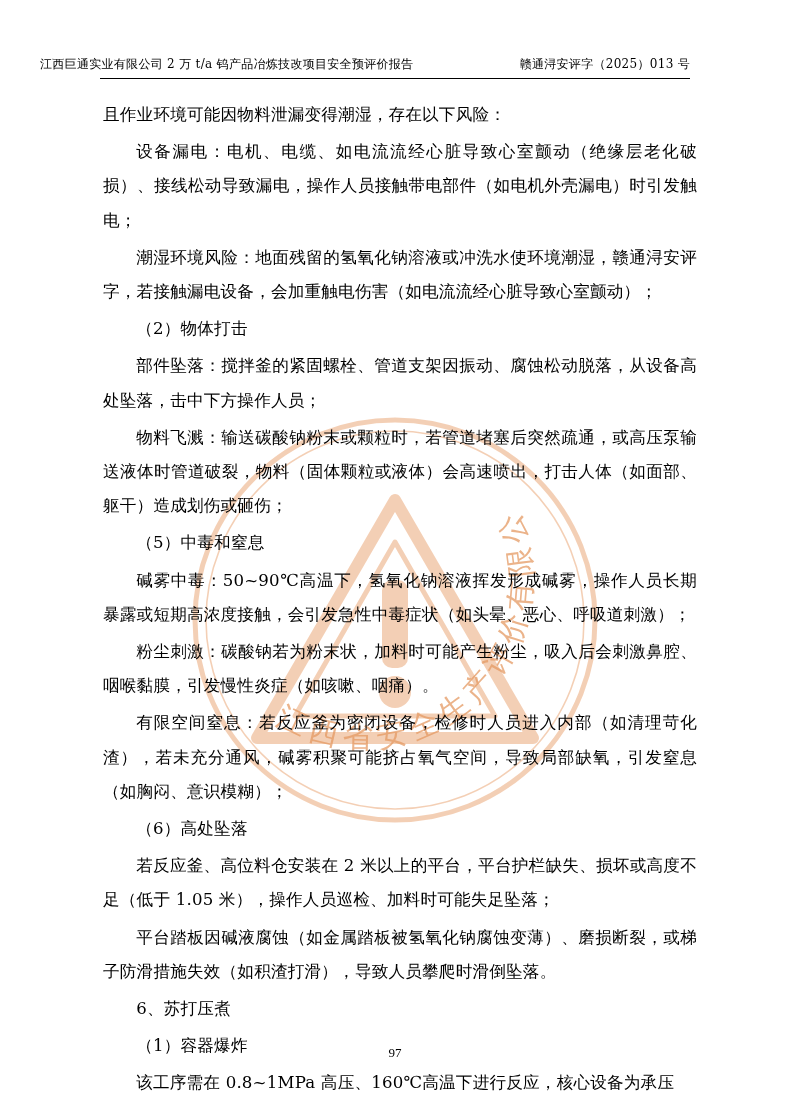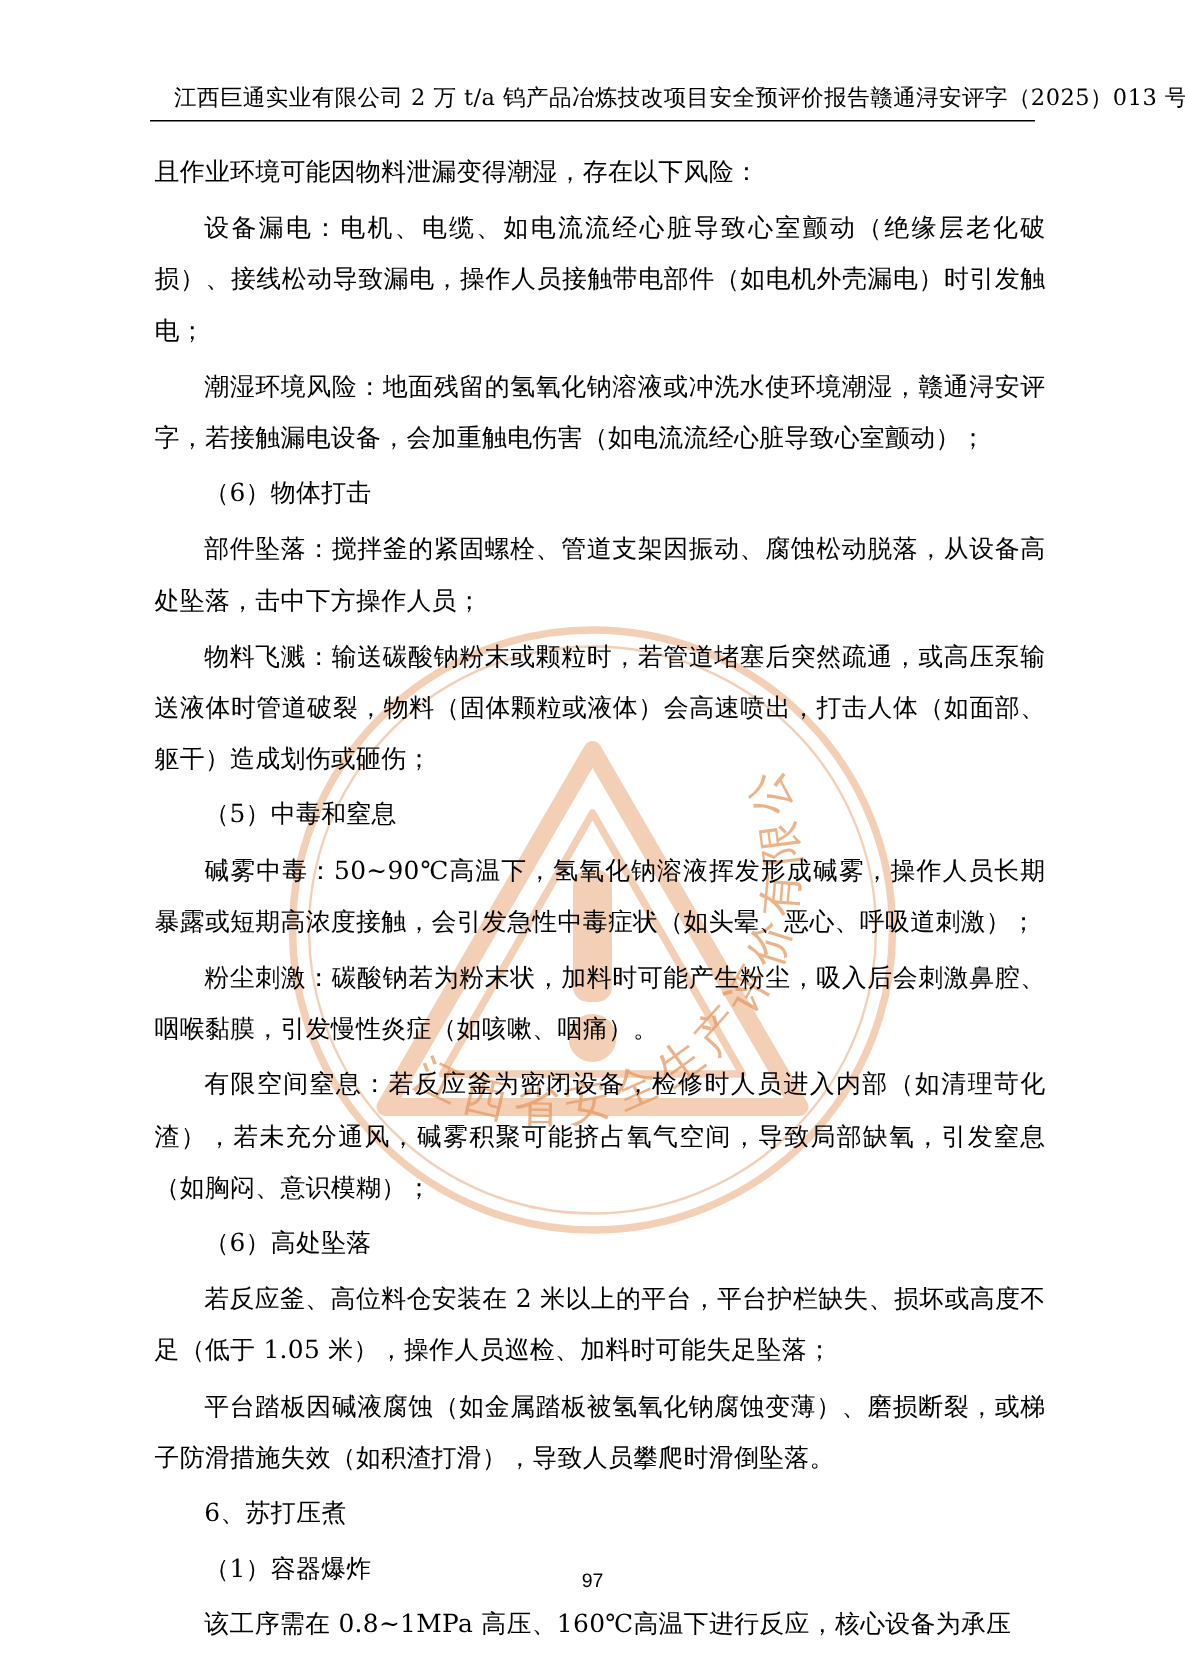--- a/index.html
+++ b/index.html
@@ -35,22 +35,22 @@
     position: absolute;
     left: 0;
     top: 56px;
     width: 790px;
     z-index: 2;
   }
   .header-row {
     display: flex;
     justify-content: space-between;
     align-items: flex-end;
-    padding: 0 100px 0 116px;
-    font-size: 15px;
+    padding: 0 100px 0 40px;
+    font-size: 12px;
     color: #000;
     font-family: "DejaVu Serif", "Liberation Serif", serif;
   }
   .header-left {
     letter-spacing: 0.3px;
     white-space: nowrap;
   }
   .header-right {
     letter-spacing: 0.3px;
     white-space: nowrap;
@@ -86,21 +86,21 @@
   
   .footer {
     position: absolute;
     left: 0;
     bottom: 56px;
     width: 790px;
     text-align: center;
     font-size: 13px;
     color: #000;
     z-index: 2;
-    font-family: Liberation Sans, sans-serif;
+    font-family: Liberation Serif, serif;
   }
 </style>
 </head>
 <body>
 
 <div class="page">
 
   <div class="watermark">
     <svg width="790" height="1117" viewBox="0 0 790 1117" xmlns="http://www.w3.org/2000/svg">
       <g opacity="0.55" transform="translate(395,620)">
@@ -132,21 +132,21 @@
       <span class="header-left">江西巨通实业有限公司 2 万 t/a 钨产品冶炼技改项目安全预评价报告</span>
       <span class="header-right">赣通浔安评字（2025）013 号</span>
     </div>
     <div class="header-rule"></div>
   </div>
 
   <div class="content">
     <p class="para">且作业环境可能因物料泄漏变得潮湿，存在以下风险：</p>
     <p class="para indent">设备漏电：电机、电缆、如电流流经心脏导致心室颤动（绝缘层老化破损）、接线松动导致漏电，操作人员接触带电部件（如电机外壳漏电）时引发触电；</p>
     <p class="para indent">潮湿环境风险：地面残留的氢氧化钠溶液或冲洗水使环境潮湿，赣通浔安评字，若接触漏电设备，会加重触电伤害（如电流流经心脏导致心室颤动）；</p>
-    <p class="para indent">（6）物体打击</p>
+    <p class="para indent">（2）物体打击</p>
     <p class="para indent">部件坠落：搅拌釜的紧固螺栓、管道支架因振动、腐蚀松动脱落，从设备高处坠落，击中下方操作人员；</p>
     <p class="para indent">物料飞溅：输送碳酸钠粉末或颗粒时，若管道堵塞后突然疏通，或高压泵输送液体时管道破裂，物料（固体颗粒或液体）会高速喷出，打击人体（如面部、躯干）造成划伤或砸伤；</p>
     <p class="para indent">（5）中毒和窒息</p>
     <p class="para indent">碱雾中毒：50~90℃高温下，氢氧化钠溶液挥发形成碱雾，操作人员长期暴露或短期高浓度接触，会引发急性中毒症状（如头晕、恶心、呼吸道刺激）；</p>
     <p class="para indent">粉尘刺激：碳酸钠若为粉末状，加料时可能产生粉尘，吸入后会刺激鼻腔、咽喉黏膜，引发慢性炎症（如咳嗽、咽痛）。</p>
     <p class="para indent">有限空间窒息：若反应釜为密闭设备，检修时人员进入内部（如清理苛化渣），若未充分通风，碱雾积聚可能挤占氧气空间，导致局部缺氧，引发窒息（如胸闷、意识模糊）；</p>
     <p class="para indent">（6）高处坠落</p>
     <p class="para indent">若反应釜、高位料仓安装在 2 米以上的平台，平台护栏缺失、损坏或高度不足（低于 1.05 米），操作人员巡检、加料时可能失足坠落；</p>
     <p class="para indent">平台踏板因碱液腐蚀（如金属踏板被氢氧化钠腐蚀变薄）、磨损断裂，或梯子防滑措施失效（如积渣打滑），导致人员攀爬时滑倒坠落。</p>
     <p class="para indent">6、苏打压煮</p>

